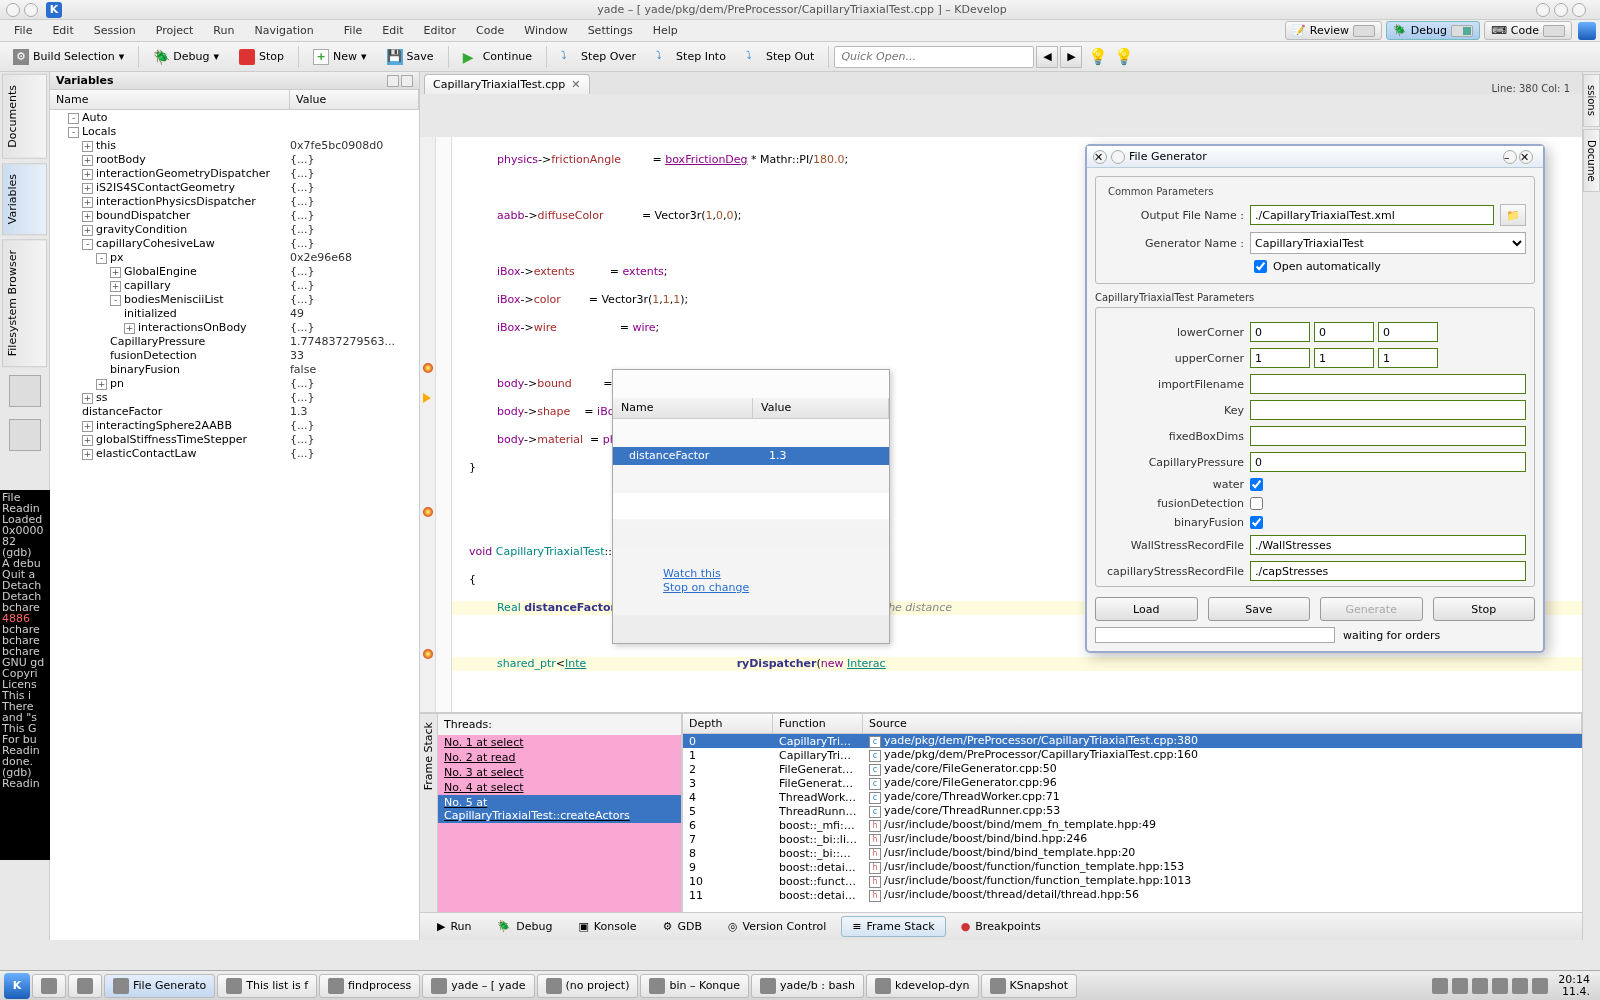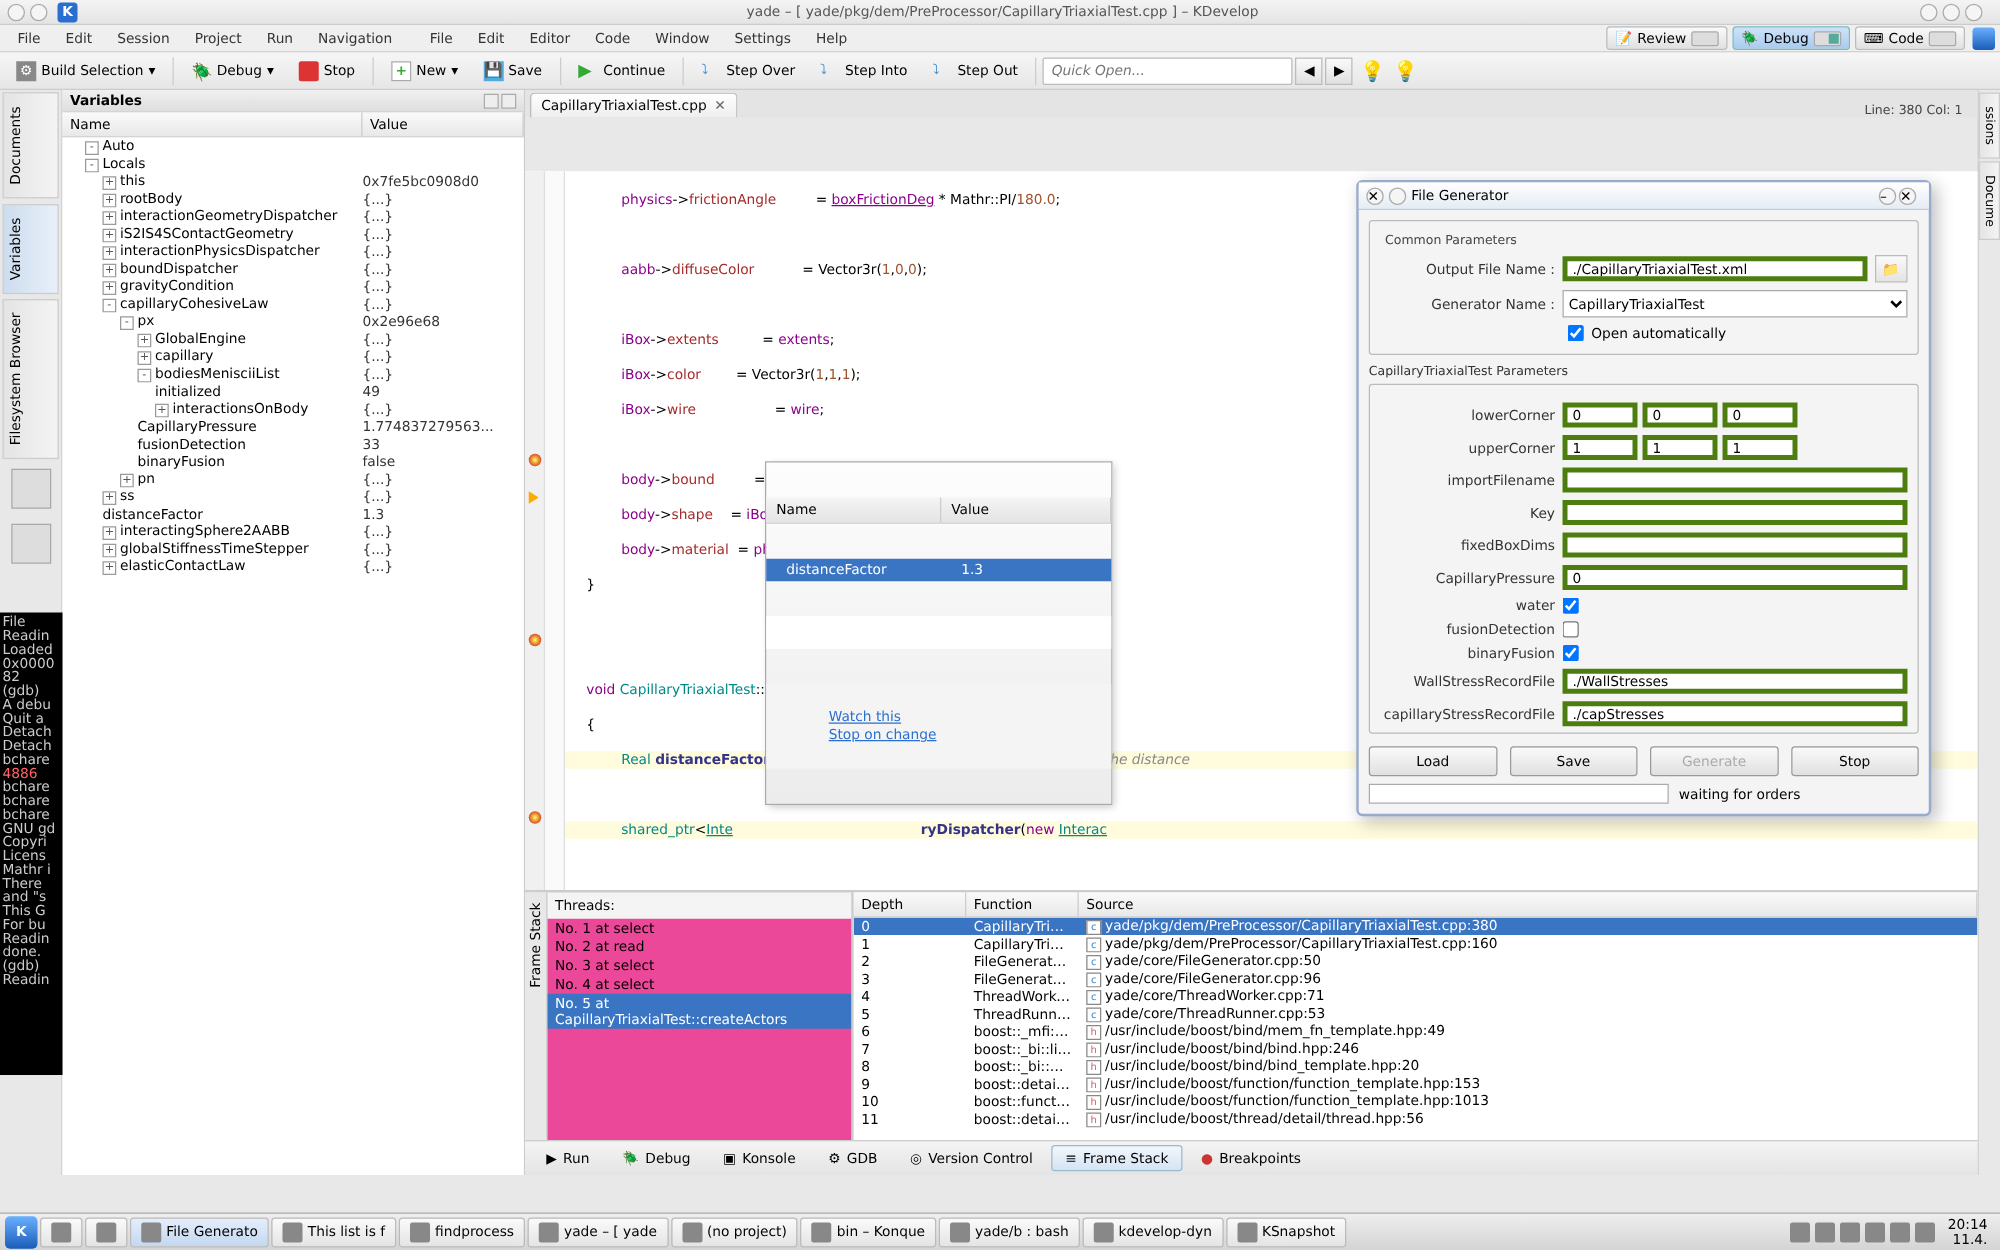--- a/index.html
+++ b/index.html
@@ -89,21 +89,21 @@
 .tooltip .hdr { display:flex; background:linear-gradient(#f4f4f4,#e4e4e4); border-bottom:1px solid #ccc; }
 .tooltip .hdr div { padding:3px 8px; border-right:1px solid #ccc; } .tooltip .hdr .n{width:140px;} .tooltip .hdr .v{flex:1;}
 .tooltip .row { display:flex; background:#3a75c4; color:#fff; }
 .tooltip .row div { padding:2px 8px 2px 16px; } .tooltip .row .n{width:140px;} .tooltip .row .v{flex:1;}
 .tooltip .links { padding:6px 8px; background:#f4f4f4; }
 .tooltip .links a { color:#2a6fd0; text-decoration:underline; margin-right:10px; cursor:pointer; }
 
 
 .bottom { height:200px; display:flex; border-top:2px solid #ccc; background:#f4f4f4; }
 .threads { width:245px; display:flex; flex-direction:column; border-right:2px solid #ccc; }
-.threads .list { flex:1; background:#ec4899; overflow:auto; }
+.threads .list { flex:1; background:#f9a8d4; overflow:auto;text-decoration:underline; }
 .threads .row { padding:1px 6px; cursor:pointer; }
 .threads .row.sel { background:#3a75c4; color:#fff; }
 
 .stack { flex:1; display:flex; flex-direction:column; }
 .stack-hdr { display:flex; background:linear-gradient(#fafafa,#e8e8e8); border-bottom:1px solid #ccc; height:20px; }
 .stack-hdr div { padding:3px 6px; border-right:1px solid #ccc; }
 .sc1{width:90px;} .sc2{width:90px;} .sc3{flex:1;}
 .stack .list { flex:1; background:#fff; overflow:auto; }
 .stack .srow { display:flex; padding:0; cursor:pointer; height:14px; align-items:center; white-space:nowrap; }
 .stack .srow.sel { background:#3a75c4; color:#fff; }
@@ -123,21 +123,21 @@
 .dialog { position:absolute; top:144px; right:55px; width:460px; background:#f4f4f4; border:2px solid #9ac; border-radius:5px; box-shadow:4px 4px 14px rgba(0,0,0,0.25); }
 .dlg-title { height:22px; display:flex; align-items:center; padding:0 6px; background:linear-gradient(#fff,#e4ecf4); border-bottom:1px solid #bcd; }
 .dlg-title .wbtn{width:14px;height:14px;border-radius:7px;border:1px solid #aaa;margin-right:4px;background:#f5f5f5;cursor:pointer;}
 .dlg-title .t { flex:1; text-align:left; }
 .dlg-title .min{margin-right:2px;} 
 .dlg-body { padding:8px; }
 .fieldset { border:1px solid #bbb; border-radius:3px; padding:8px 8px 10px; margin-bottom:8px; }
 .fieldset > .leg { font-size:10px; color:#444; margin-top:-14px; background:#f4f4f4; display:inline-block; padding:0 4px; }
 .frow { display:flex; align-items:center; margin-top:6px; gap:6px; }
 .frow label { width:140px; text-align:right; color:#333; }
-.frow input[type=text] { flex:1; height:20px; border:4px solid #4d7c0f; background:#fff; padding:0 4px; }
+.frow input[type=text] { flex:1; height:20px; border:1px solid #4d7c0f; background:#fff; padding:0 4px; }
 .frow select { flex:1; height:22px; border:1px solid #aaa; background:#fff; }
 .frow .browse { width:26px;height:22px;border:1px solid #bbb;background:linear-gradient(#fafafa,#e4e4e4);cursor:pointer;display:flex;align-items:center;justify-content:center; }
 .frow .triple { display:flex; gap:4px; flex:1; }
 .frow .triple input { width:60px; flex:0 0 60px; }
 .frow .spinbox{width:62px;}
 .dlg-btns { display:flex; gap:10px; margin:10px 0 6px; }
 .dlg-btns button { flex:1; height:24px; border:1px solid #999; background:linear-gradient(#fafafa,#e0e0e0); border-radius:3px; cursor:pointer; }
 .dlg-btns button:disabled { color:#aaa; }
 .status-row { display:flex; align-items:center; gap:8px; }
 .status-row .bar { flex:0 0 240px; height:16px; border:1px solid #aaa; background:#fff; }
@@ -281,21 +281,21 @@
       <div>Detach</div>
       <div>Detach</div>
       <div>bchare</div>
       <div style="color: rgb(255, 102, 102);">4886</div>
       <div>bchare</div>
       <div>bchare</div>
       <div>bchare</div>
       <div>GNU gd</div>
       <div>Copyri</div>
       <div>Licens</div>
-      <div>Mathr i</div>
+      <div>This i</div>
       <div>There</div>
       <div>and "s</div>
       <div>This G</div>
       <div>For bu</div>
       <div>Readin</div>
       <div>done.</div>
       <div>(gdb)</div>
       <div>Readin</div>
     </div>
 

